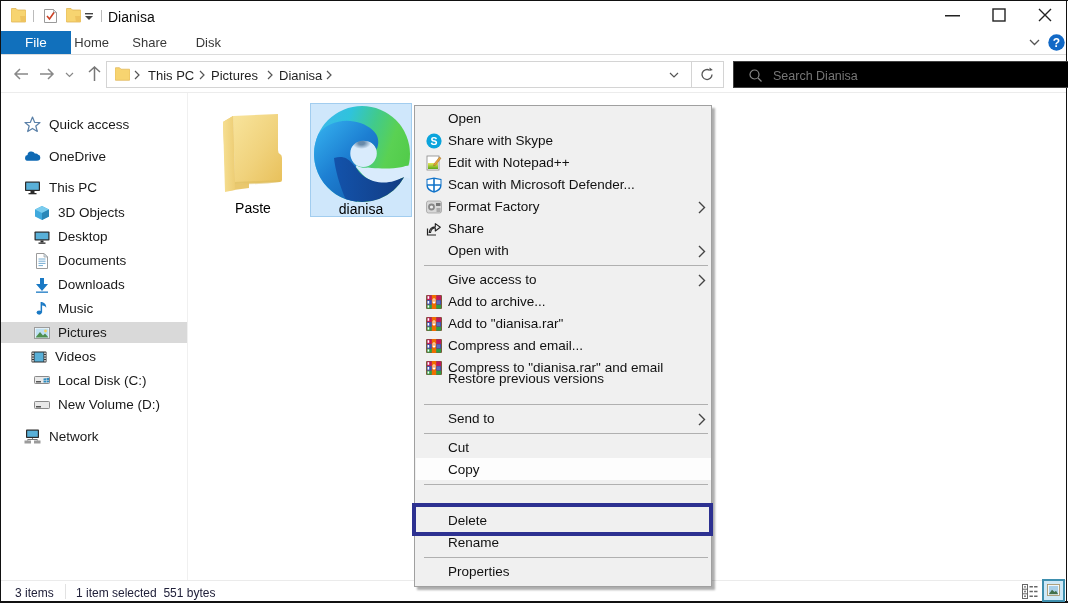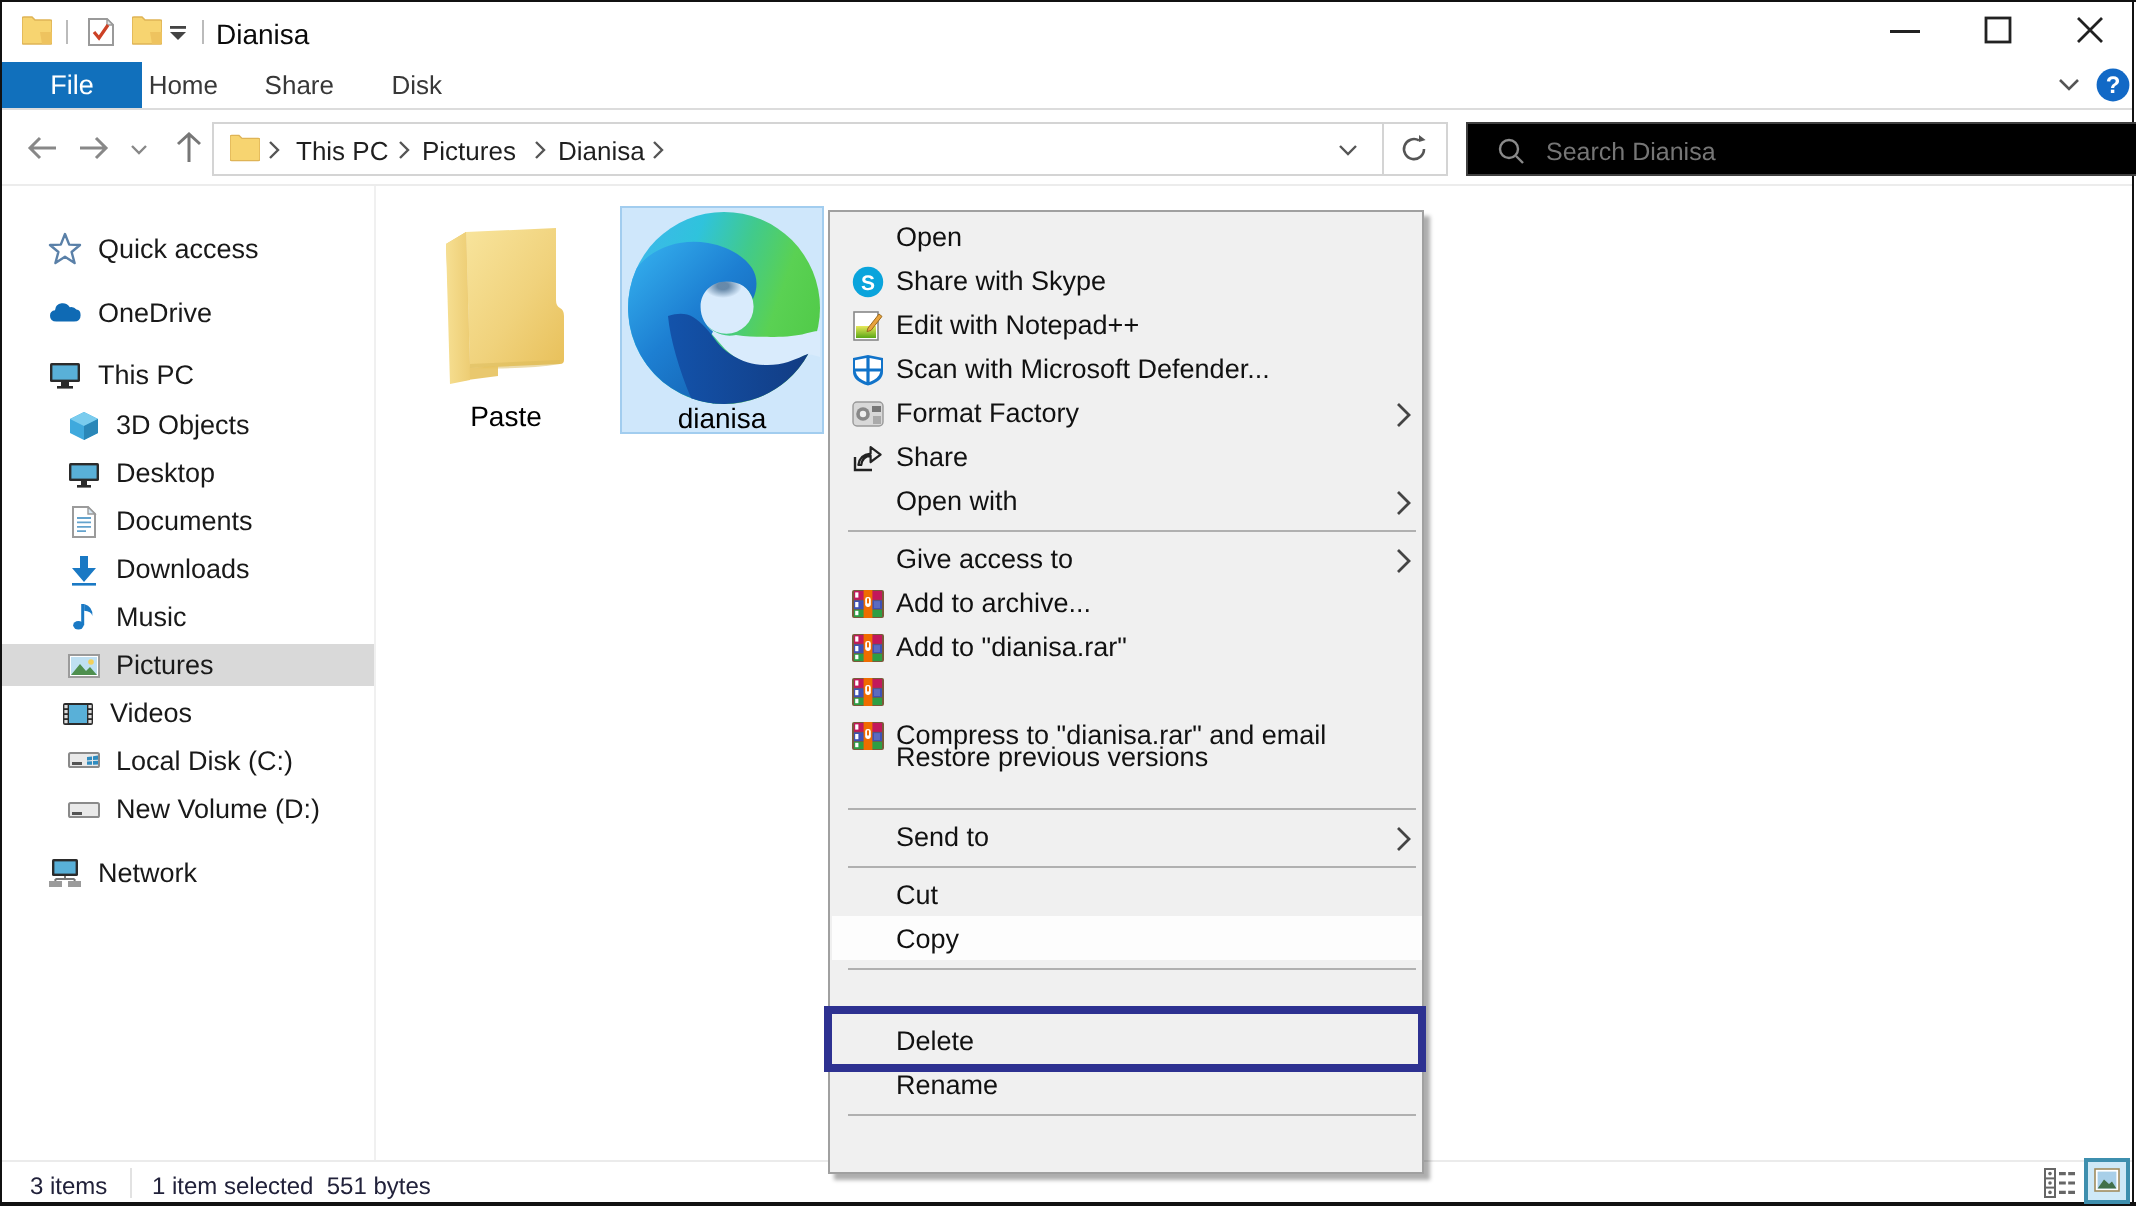--- a/index.html
+++ b/index.html
@@ -436,20 +436,21 @@
   <div class="mi" style="top:206.5px">
     <svg class="ic" viewBox="0 0 16 16">
         <use href="#winrar"></use>
       </svg>
     <span class="lbl">Add to "dianisa.rar"</span>
     </div>
   <div class="mi" style="top:228.5px">
     <svg class="ic" viewBox="0 0 16 16">
         <use href="#winrar"></use>
       </svg>
+    <span class="lbl">Compress and email...</span>
     </div>
   <div class="mi" style="top:250.5px">
     <svg class="ic" viewBox="0 0 16 16">
         <use href="#winrar"></use>
       </svg>
     <span class="lbl">Compress to "dianisa.rar" and email</span>
     </div>
   <div class="mi" style="top:262px">
       <span class="lbl">Restore previous versions</span>
     </div>
@@ -469,14 +470,17 @@
       <span class="lbl">Copy</span>
     </div>
   <div class="msep" style="top:377.5px"></div>
   <div class="mi" style="top:403.5px">
       <span class="lbl">Delete</span>
     </div>
   <div class="mi" style="top:425.5px">
       <span class="lbl">Rename</span>
     </div>
   <div class="msep" style="top:450.5px"></div>
+  <div class="mi" style="top:454.5px">
+      <span class="lbl">Properties</span>
+    </div>
 </div>
 <div id="delbox"></div>
 
 </body></html>

